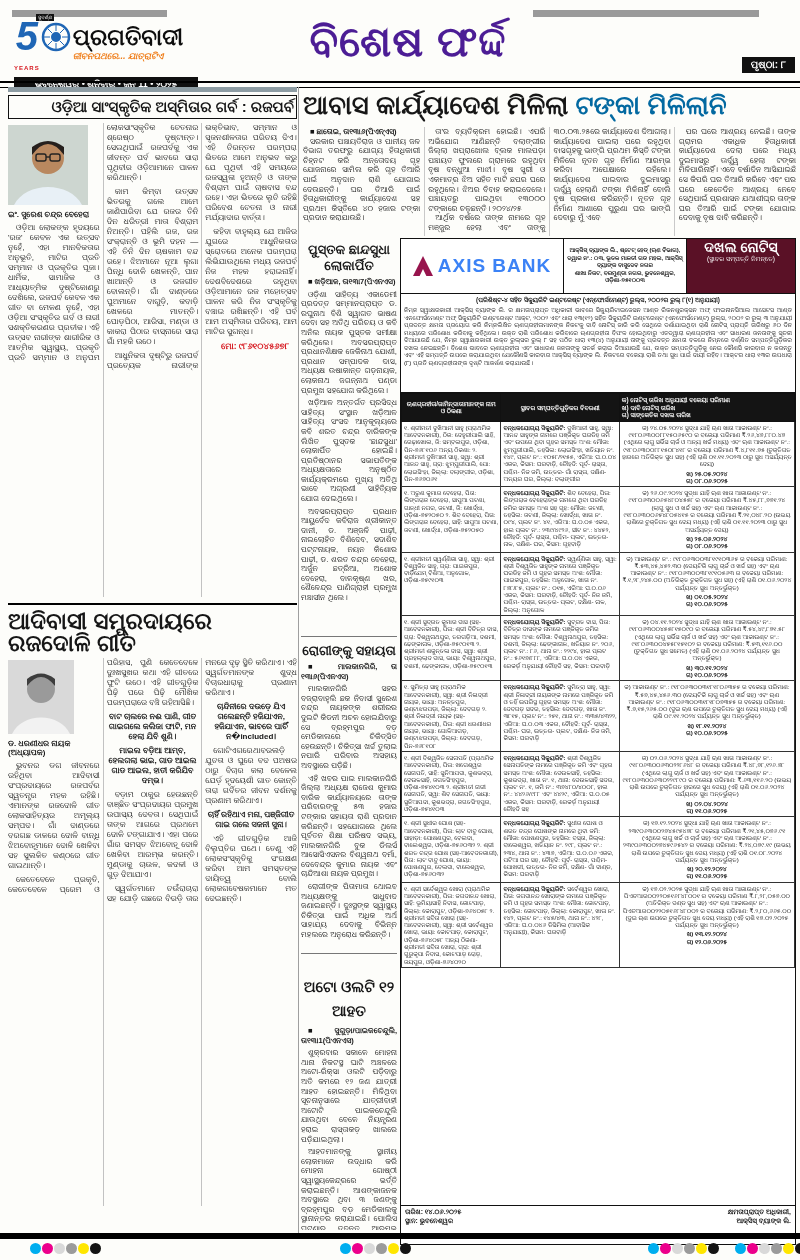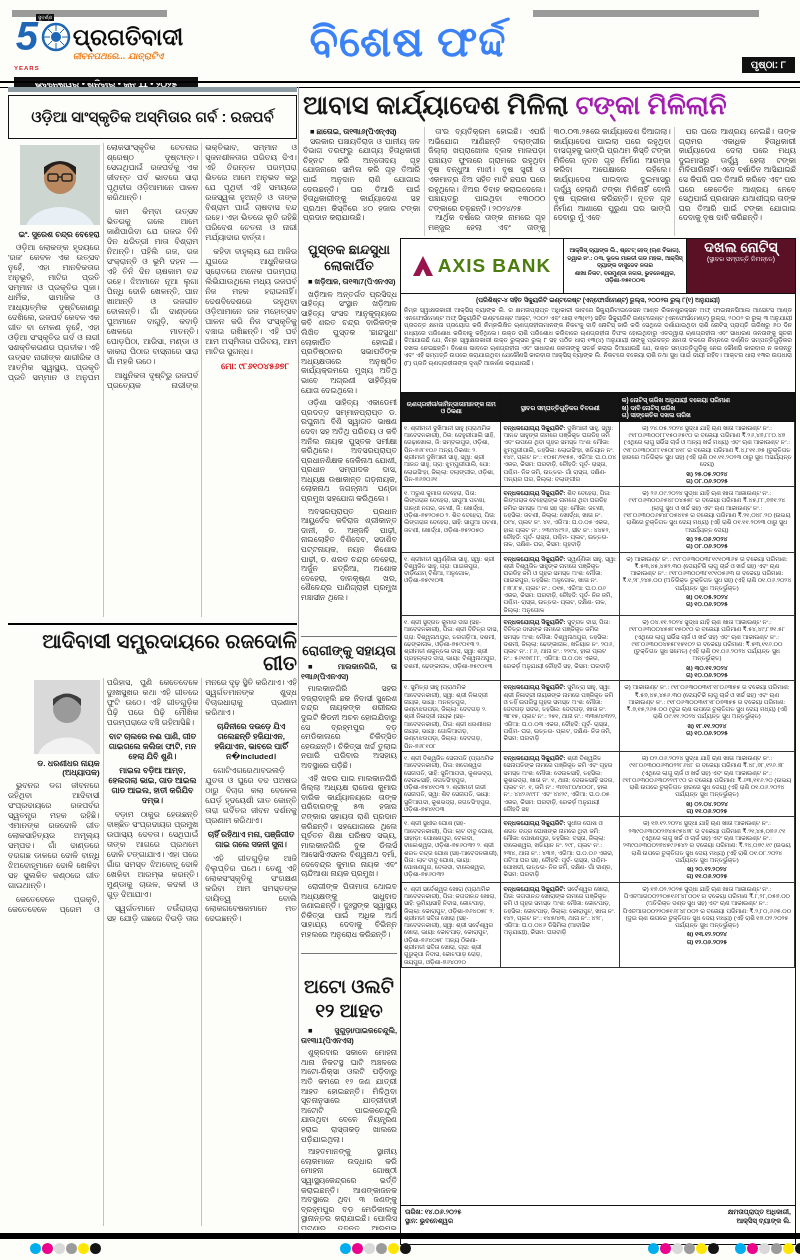--- a/index.html
+++ b/index.html
@@ -11,66 +11,66 @@
   .logo-row{display:flex;align-items:flex-start;}
   .chip{position:absolute;left:22px;top:-2px;background:#111;color:#fff;font-size:5px;padding:0 2px;line-height:7px;}
   .five{font-size:40px;font-weight:bold;font-style:italic;color:#1f66b5;line-height:40px;}
   .years{color:#d6151c;font-size:6px;font-weight:bold;letter-spacing:1px;}
   .emblem{margin:6px 2px 0 1px;}
   .paper-name{font-size:23px;font-weight:bold;color:#0d0d0d;line-height:26px;margin-top:8px;}
   .tagline{color:#ef7c17;font-size:9px;font-weight:bold;font-style:italic;margin-top:1px;}
   .datebar{background:#101010;color:#fff;font-size:9px;font-weight:bold;text-align:center;
            padding:2px 4px;margin-top:3px;width:176px;}
   .section-title{position:absolute;left:288px;top:18px;width:240px;text-align:center;
-                 font-size:42px;font-weight:bold;color:#3b82f6;letter-spacing:1px;}
+                 font-size:42px;font-weight:bold;color:#4c1d95;letter-spacing:1px;}
   .page-chip{position:absolute;right:5px;top:57px;background:#111;color:#fff;
              font-size:10px;font-weight:bold;padding:2px 9px;}
   .mast-rule{position:absolute;left:0;top:81px;width:800px;height:4px;
              border-top:2px solid #000;border-bottom:1px solid #000;}
   
   .left-col{position:absolute;left:8px;top:87px;width:289px;height:1146px;overflow:hidden;}
   .tealbar{height:5px;background:#8d9ca3;margin-bottom:3px;}
-  .h1box{border:1.5px solid #111;text-align:center;font-size:15px;font-weight:bold;
-         padding:12px 2px;white-space:nowrap;overflow:hidden;}
+  .h1box{border:1.5px solid #111;text-align:right;font-size:15px;font-weight:bold;
+         padding:2px 2px;white-space:nowrap;overflow:hidden;}
   .body3{column-count:3;column-gap:7px;column-rule:1px solid #c2c2c2;height:474px;
          overflow:hidden;font-size:8px;line-height:10px;text-align:justify;margin-top:4px;}
   .body3 p{margin:0 0 4px 0;text-indent:8px;}
-  .figure{break-inside:avoid;text-align:right;margin:2px 0 4px 0;}
+  .figure{break-inside:avoid;text-align:left;margin:2px 0 4px 0;}
   .figure .cap{font-weight:bold;font-size:8px;line-height:9px;margin-top:2px;}
   .contact{color:#d6151c;font-weight:bold;font-size:8.5px;text-align:center;}
   .art-divider{border-top:2px solid #000;margin:6px 0 5px 0;}
-  .h2line{text-align:right;font-size:20px;font-weight:bold;line-height:22px;margin:2px 0 4px 0;}
+  .h2line{text-align:left;font-size:23px;font-weight:bold;line-height:22px;margin:2px 8px 4px 0;}
   .body3b{column-count:3;column-gap:7px;column-rule:1px solid #c2c2c2;height:548px;
           overflow:hidden;font-size:8px;line-height:10px;text-align:justify;}
   .body3b p{margin:0 0 4px 0;text-indent:8px;}
   p.verse{font-weight:bold;text-align:center;text-indent:0 !important;}
   .vline{position:absolute;top:87px;left:298px;width:1px;height:1146px;background:#9f9f9f;}
   
   .awas-head{position:absolute;left:303px;top:88px;width:494px;font-size:26px;font-weight:bold;
              line-height:34px;white-space:nowrap;overflow:hidden;}
-  .awas-red{color:#a21caf;margin-top:16px;}
+  .awas-red{color:#0369a1;margin-top:16px;}
   .awas-body{position:absolute;left:303px;top:127px;width:493px;height:109px;overflow:hidden;
              column-count:4;column-gap:8px;column-rule:1px solid #c9c9c9;
              font-size:7.8px;line-height:9.6px;text-align:justify;}
   .byline{font-weight:bold;font-size:7.5px;margin:0 0 2px 0;}
   .awas-body p{margin:0;text-indent:7px;}
   
   .mid-col{position:absolute;left:301px;top:240px;width:96px;height:993px;overflow:hidden;}
   .mid-h{font-size:13px;font-weight:bold;text-align:center;line-height:16px;margin:2px 0 3px 0;}
-  .mid-h.big{font-size:19px;line-height:24px;margin-top:17px;}
+  .mid-h.big{font-size:15px;line-height:24px;margin-top:17px;}
   .mid-body{font-size:7.8px;line-height:9.6px;text-align:justify;}
   .mid-body p{margin:0 0 3px 0;text-indent:7px;}
   .mid-sec{overflow:hidden;}
   .mid-divider{border-top:1px solid #777;margin:4px 0;}
   
   .axis-box{position:absolute;left:400px;top:238px;width:396px;height:1007px;
             border:1.5px solid #111;background:#fff;box-sizing:border-box;}
   .axis-head{display:flex;border-bottom:1px solid #111;height:54px;}
   .axis-logo{width:162px;display:flex;align-items:center;justify-content:center;gap:5px;}
-  .axis-logo .txt{font-size:19px;font-weight:bold;letter-spacing:1px;color:#4d7c0f;}
+  .axis-logo .txt{font-size:19px;font-weight:bold;letter-spacing:1px;color:#3b82f6;}
   .axis-addr{flex:1;border-left:1px solid #111;border-right:1px solid #111;
              font-size:5.9px;line-height:7.6px;text-align:center;display:flex;
              flex-direction:column;justify-content:center;padding:1px 2px;font-weight:bold;}
   .axis-notice-cell{width:108px;background:#5a1126;color:#fff;text-align:center;
                     display:flex;flex-direction:column;justify-content:flex-start;}
   .axis-notice-cell .t{font-size:14px;font-weight:bold;line-height:16px;}
   .axis-notice-cell .s{font-size:6.5px;}
   .axis-rule-line{font-size:6.4px;font-weight:bold;text-align:center;padding:2px 1px 1px 1px;}
   .axis-intro{font-size:6.2px;line-height:7.5px;text-align:justify;padding:1px 3px 2px 3px;
               height:84px;overflow:hidden;}
@@ -196,22 +196,22 @@
     <p>ଆର୍ଥିକ ବର୍ଷରେ ତାଙ୍କ ନାମରେ ଗୃହ ମଞ୍ଜୁର ହେଲା ଏବଂ ତାଙ୍କୁ ୩୦.୦୩.୨୫ରେ କାର୍ଯ୍ୟାଦେଶ ଦିଆଗଲା। କାର୍ଯ୍ୟାଦେଶ ପାଇଲା ପରେ ରହୁଥିବା ବାସଗୃହକୁ ଭାଙ୍ଗି ପ୍ରଥମ କିସ୍ତି ଟଙ୍କା ମିଳିଲେ ନୂତନ ଗୃହ ନିର୍ମାଣ ଆରମ୍ଭ କରିବା ଅପେକ୍ଷାରେ ରହିଲେ। କାର୍ଯ୍ୟାଦେଶ ପାଇବାର ଦୁଇମାସରୁ ଊର୍ଦ୍ଧ୍ୱ ହେଲାଣି ଟଙ୍କା ମିଳିନାହିଁ ବୋଲି ବୃଷ ପ୍ରକାଶ କରିଛନ୍ତି। ନୂତନ ଗୃହ ନିର୍ମାଣ ଆଶାରେ ପୁରୁଣା ଘର ଭାଙ୍ଗି ଦେବାରୁ ମୁଁ ଏବେ</p>
     <p>ପର ଘରେ ଆଶ୍ରୟ ନେଇଛି। ତାଙ୍କ ଗ୍ରାମର ଏକାଧିକ ହିତାଧିକାରୀ କାର୍ଯ୍ୟାଦେଶ ଦେଲା ପରେ ମଧ୍ୟ ଦୁଇମାସରୁ ଊର୍ଦ୍ଧ୍ୱ ହେଲା ଟଙ୍କା ମିଳିପାରିନାହିଁ। ଏବେ ବର୍ଷାଦିନ ଆସିଯାଇଛି ସେ କିପରି ଘର ତିଆରି କରିବେ ଏବଂ ପର ଘରେ କେତେଦିନ ଆଶ୍ରୟ ନେବେ ସେଥିପାଇଁ ପ୍ରଶାସନ ଯଥାଶୀଘ୍ର ତାଙ୍କ ଘର ତିଆରି ପାଇଁ ଟଙ୍କା ଯୋଗାଇ ଦେବାକୁ ବୃଷ ଦାବି କରିଛନ୍ତି।</p>
 </div>
 
 
 <div class="mid-col">
   <div class="mid-sec" style="height:392px;">
     <div class="mid-h">ପୁସ୍ତକ ଛାନ୍ଦ‌ସୁଧା ଲୋକାର୍ପିତ</div>
     <div class="mid-body">
       <p class="byline">■ ଖଡ଼ିଆଳ, ତା୧୩ା7(ପିଏନଏସ)</p>
-      <p>ଖଡ଼ିଆଳ ଅନ୍ତର୍ଗତ ପ୍ରସିଦ୍ଧ ସାହିତ୍ୟ ସଂସ୍ଥାନ ଖଡ଼ିଆଳ ସାହିତ୍ୟ ସଂସଦ ଆନୁକୂଲ୍ୟରେ କବି ଶରତ ଚନ୍ଦ୍ର ବାରିକଙ୍କ ଲିଖିତ ପୁସ୍ତକ 'ଛାନ୍ଦସୁଧା' ଲୋକାର୍ପିତ ହୋଇଛି। ପ୍ରତିଷ୍ଠାନର ସଭାପତିଙ୍କ ଅଧ୍ୟକ୍ଷତାରେ ଅନୁଷ୍ଠିତ କାର୍ଯ୍ୟକ୍ରମରେ ମୁଖ୍ୟ ଅତିଥି ଭାବେ ଅଗ୍ରଣୀ ସାହିତ୍ୟିକ ଯୋଗ ଦେଇଥିଲେ।</p>
-        <p>ଓଡ଼ିଶା ସାହିତ୍ୟ ଏକାଡେମୀ ପ୍ରଦତ୍ତ ସମ୍ମାନପ୍ରାପ୍ତ ଡ. ରଘୁନାଥ ବିଶି ସ୍ୱାଗତ ଭାଷଣ ଦେବା ସହ ଅତିଥି ପରିଚୟ ଓ କବି ଅନିଲ ନାୟକ ପୁସ୍ତକ ସମୀକ୍ଷା କରିଥିଲେ। ଅବସରପ୍ରାପ୍ତ ପ୍ରଧାନଶିକ୍ଷକ ଜେକିନାଥ ଯୋଶୀ, ପ୍ରଧାନ ସମ୍ପାଦକ ଦାସ, ଅଧ୍ୟକ୍ଷ ଉଷାକାନ୍ତ ଗଡ଼ନାୟକ, ଲୋକନାଥ ଜଗନ୍ନାଥ ପଣ୍ଡା ପ୍ରମୁଖ ସହଯୋଗ କରିଥିଲେ।</p>
+      <p>ଓଡ଼ିଶା ସାହିତ୍ୟ ଏକାଡେମୀ ପ୍ରଦତ୍ତ ସମ୍ମାନପ୍ରାପ୍ତ ଡ. ରଘୁନାଥ ବିଶି ସ୍ୱାଗତ ଭାଷଣ ଦେବା ସହ ଅତିଥି ପରିଚୟ ଓ କବି ଅନିଲ ନାୟକ ପୁସ୍ତକ ସମୀକ୍ଷା କରିଥିଲେ। ଅବସରପ୍ରାପ୍ତ ପ୍ରଧାନଶିକ୍ଷକ ଜେକିନାଥ ଯୋଶୀ, ପ୍ରଧାନ ସମ୍ପାଦକ ଦାସ, ଅଧ୍ୟକ୍ଷ ଉଷାକାନ୍ତ ଗଡ଼ନାୟକ, ଲୋକନାଥ ଜଗନ୍ନାଥ ପଣ୍ଡା ପ୍ରମୁଖ ସହଯୋଗ କରିଥିଲେ।</p>
+        <p>ଖଡ଼ିଆଳ ଅନ୍ତର୍ଗତ ପ୍ରସିଦ୍ଧ ସାହିତ୍ୟ ସଂସ୍ଥାନ ଖଡ଼ିଆଳ ସାହିତ୍ୟ ସଂସଦ ଆନୁକୂଲ୍ୟରେ କବି ଶରତ ଚନ୍ଦ୍ର ବାରିକଙ୍କ ଲିଖିତ ପୁସ୍ତକ 'ଛାନ୍ଦସୁଧା' ଲୋକାର୍ପିତ ହୋଇଛି। ପ୍ରତିଷ୍ଠାନର ସଭାପତିଙ୍କ ଅଧ୍ୟକ୍ଷତାରେ ଅନୁଷ୍ଠିତ କାର୍ଯ୍ୟକ୍ରମରେ ମୁଖ୍ୟ ଅତିଥି ଭାବେ ଅଗ୍ରଣୀ ସାହିତ୍ୟିକ ଯୋଗ ଦେଇଥିଲେ।</p>
         <p>ଅବସରପ୍ରାପ୍ତ ପ୍ରଧାନ ଆୟୁର୍ବେଦ କବିରାଜ ଶ୍ରୀକାନ୍ତ ଦାନୀ, ଡ. ଅଞ୍ଜଳି ପାଢ଼ୀ, ନାଇଲୋହିତ ବିଶିଦେବ, ସଦାଶିବ ପଟ୍ଟନାୟକ, ନୟନ କିଶୋର ପାଢ଼ୀ, ଡ. ଶରତ ଚନ୍ଦ୍ର ବେହେରା, ଅର୍ଜୁନ ଛତ୍ରିଆ, ଅଶୋକ ବେହେରା, ବାଳକୃଷ୍ଣ ଖର, ଶୈଳେନ୍ଦ୍ର ପାଣିଗ୍ରାହୀ ପ୍ରମୁଖ ମଞ୍ଚାସୀନ ଥିଲେ।</p>
     </div>
   </div>
   <div class="mid-divider"></div>
   <div class="mid-sec" style="height:308px;">
     <div class="mid-h">ରୋଗୀଙ୍କୁ ସହାୟତା</div>
     <div class="mid-body">
       <p class="byline">■ ମାଲକାନଗିରି, ତା ୧୩ା୬(ପିଏନଏସ)</p>
       <p>ମାଲକାନଗିରି ସହର ବଜ୍ରାବାହୁଲି ଛକ ନିବାସୀ ସୁରେଶ ଚନ୍ଦ୍ର ନାୟକଙ୍କ ଶରୀରର ଦୁଇଟି କିଡନୀ ଅଚଳ ହୋଇଯିବାରୁ ସେ ବ୍ରହ୍ମପୁର ବଡ଼ ମେଡିକାଲରେ ଚିକିତ୍ସିତ ହେଉଛନ୍ତି। ଚିକିତ୍ସା ଖର୍ଚ୍ଚ ତୁଲାଇ ନପାରି ପରିବାର ଅସହାୟ ଅବସ୍ଥାରେ ପଡ଼ିଛି।</p>
         <p>ଏହି ଖବର ପାଇ ମାଲକାନଗିରି ଜିଲ୍ଲା ଅଧ୍ୟକ୍ଷ ରାଜେଶ କୁମାର ବାରିକ କାର୍ଯ୍ୟାଳୟରେ ତାଙ୍କ ପରିବାରଙ୍କୁ ୫୩ ହଜାର ଟଙ୍କାର ସହାୟତା ରାଶି ପ୍ରଦାନ କରିଛନ୍ତି। ସହଯୋଗରେ ଥିଲେ ପୂର୍ବତନ ଶିକ୍ଷା ପରିଷଦ ସଭ୍ୟ, ମାଲକାନଗିରି ବୁକ ଡିଲର୍ସ ଆସୋସିଏସନର ବିଶ୍ୱନାଥ ବର୍ମା, ଦେବେନ୍ଦ୍ର କୁମାର ନାୟକ ଏବଂ ଚାନ୍ଦିଆଶା ନାୟକ ପ୍ରମୁଖ।</p>

